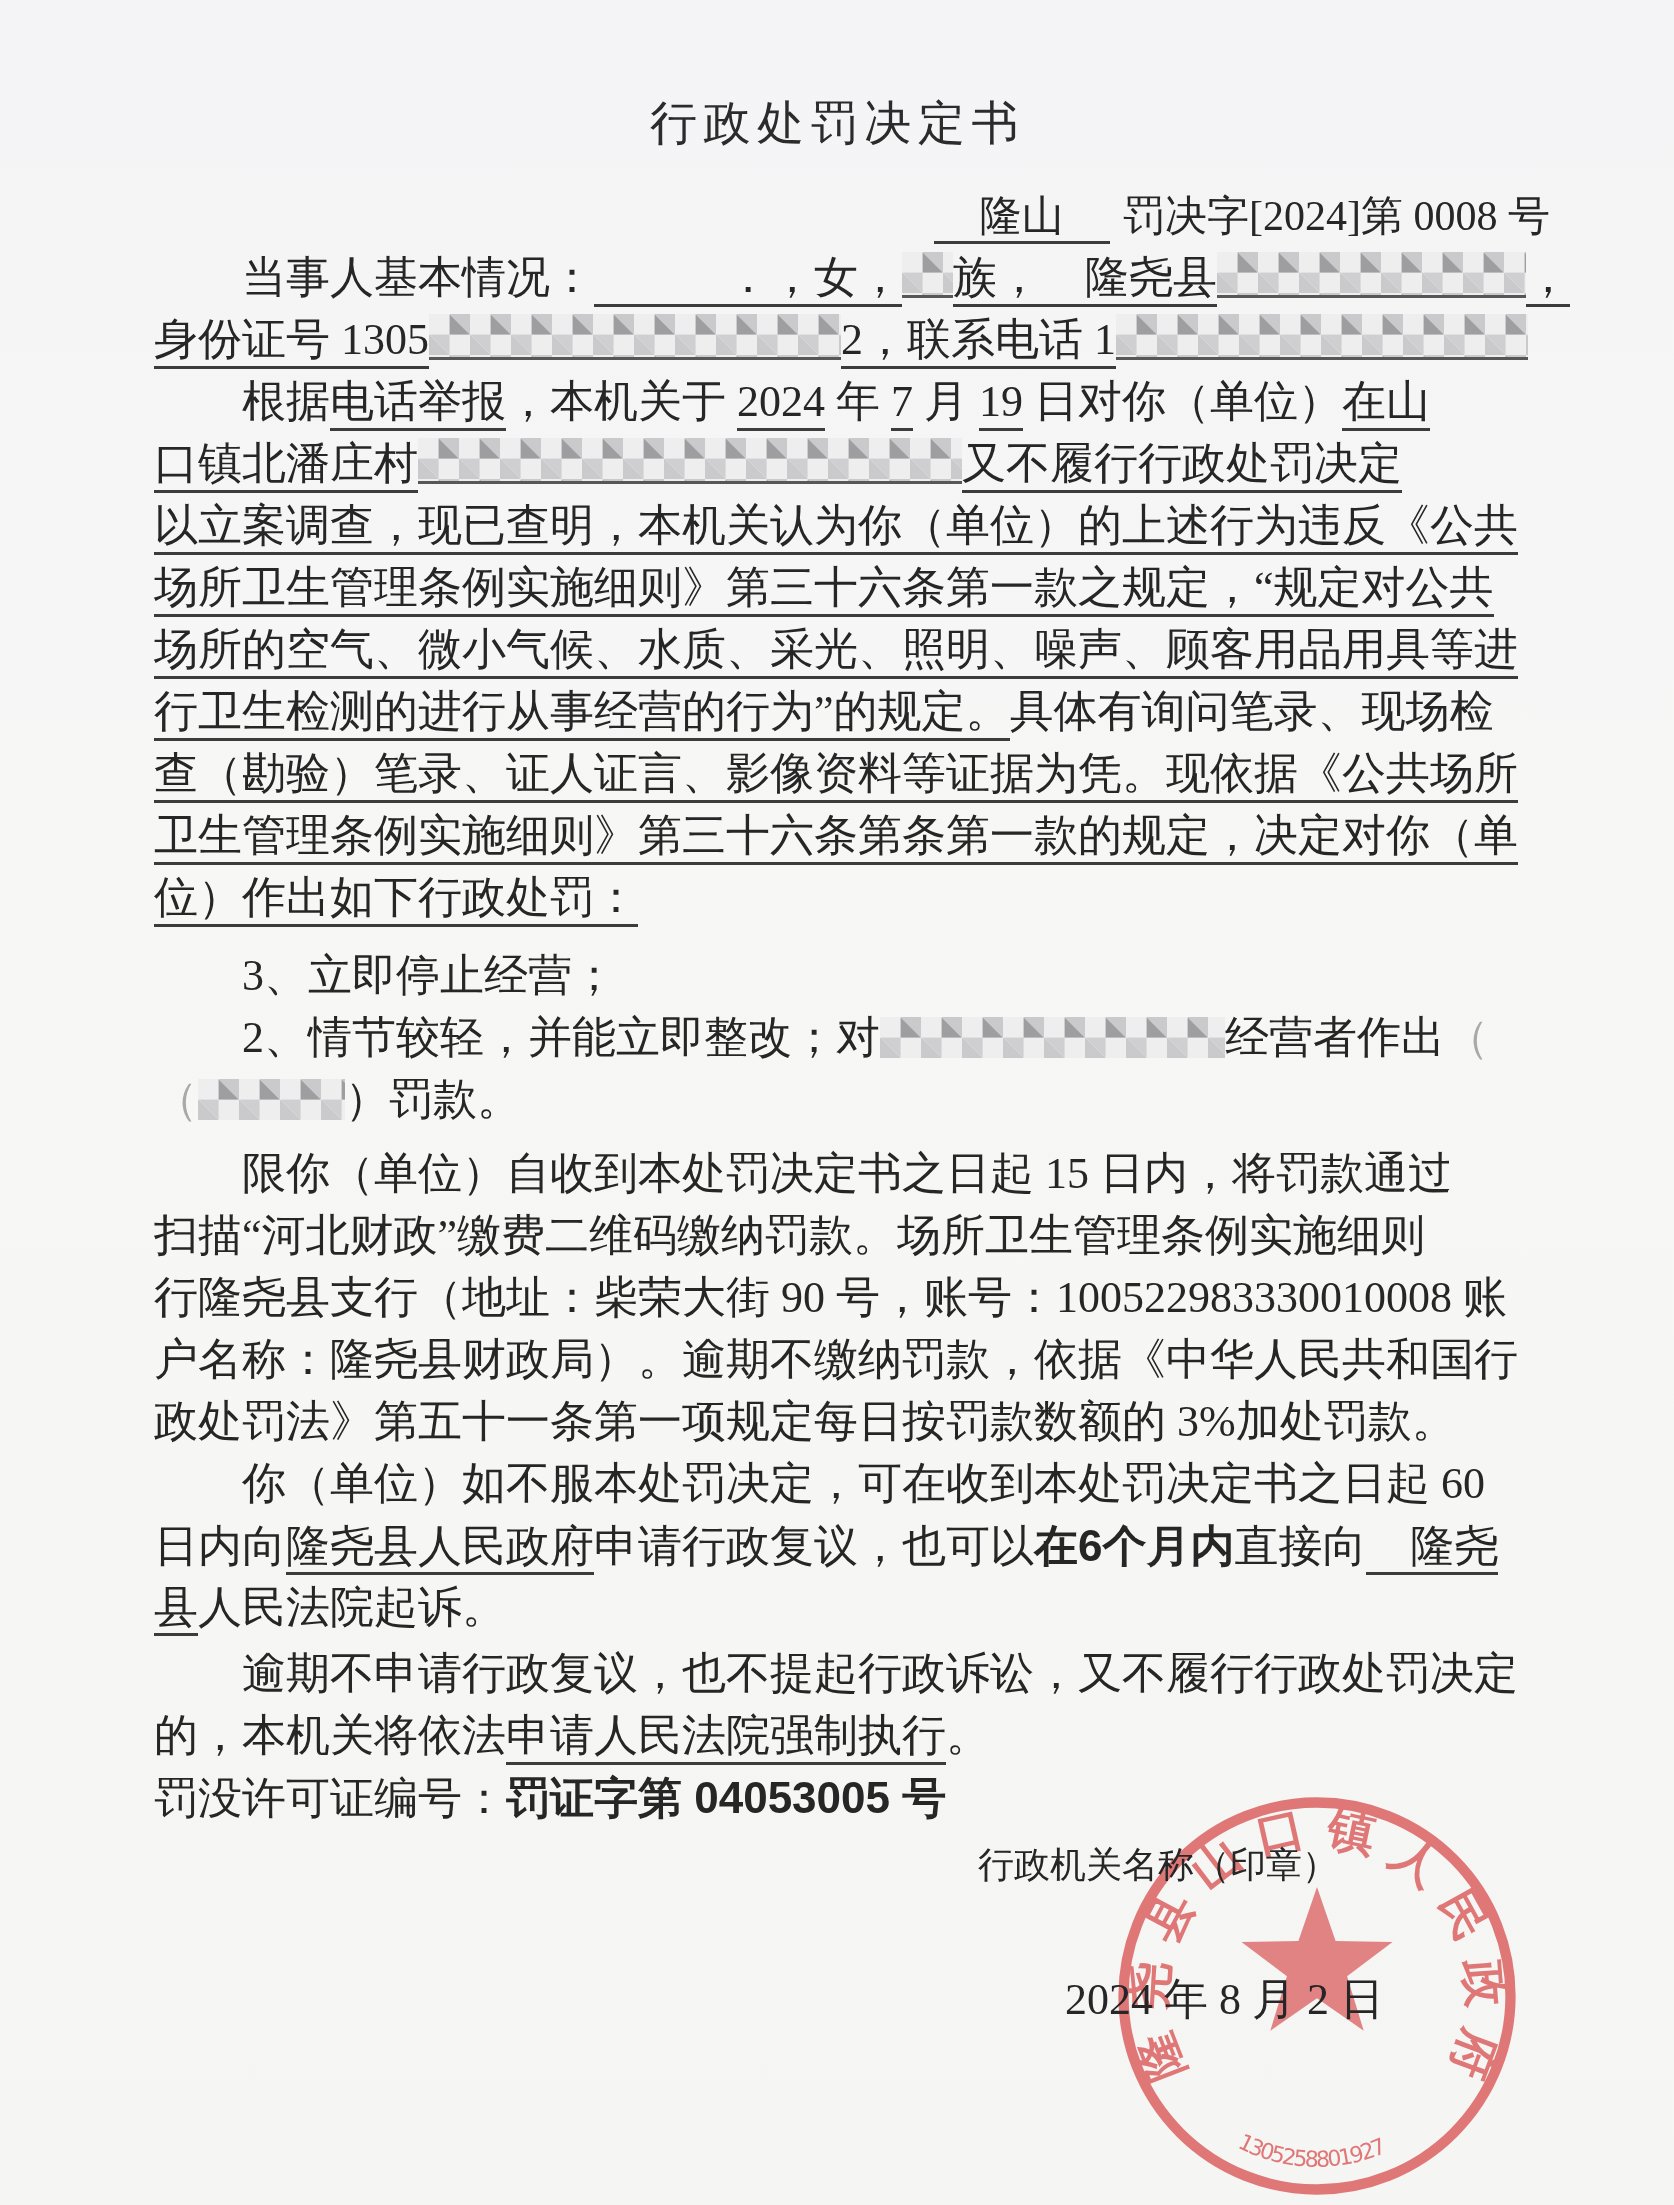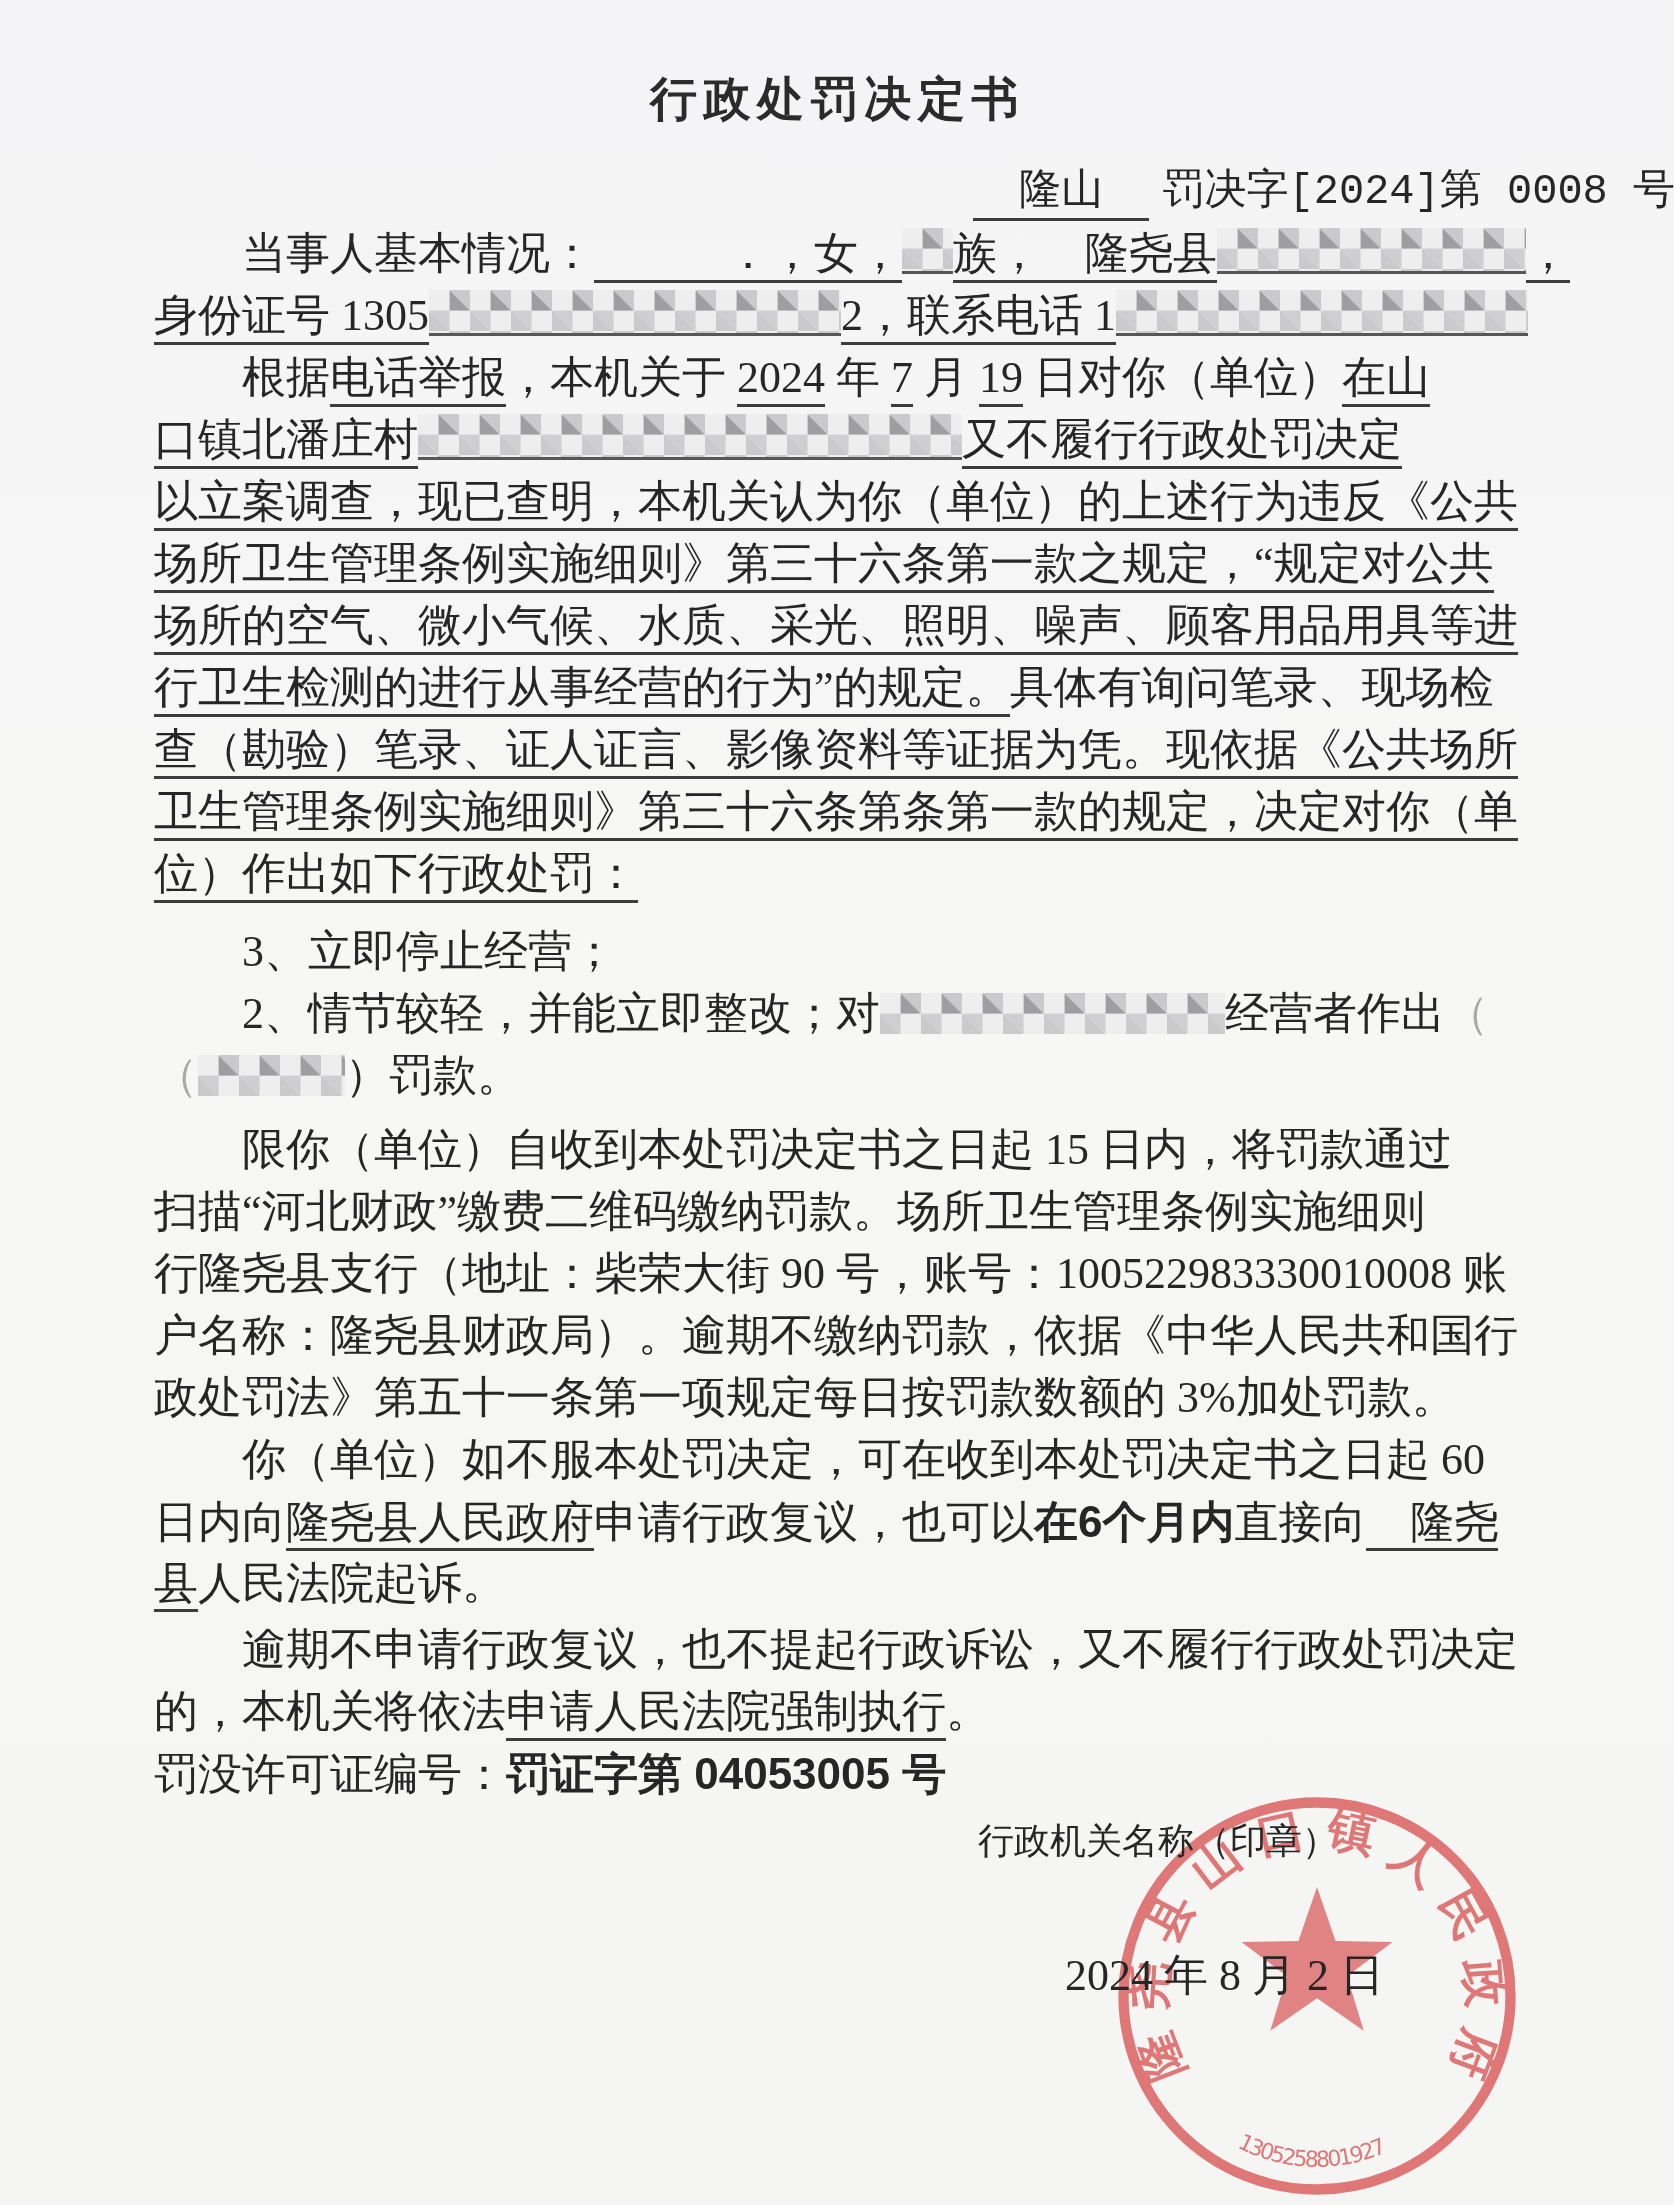--- a/index.html
+++ b/index.html
@@ -3,28 +3,28 @@
 <meta charset="utf-8">
 <style>
   html,body{margin:0;padding:0;}
   .page{
     position:relative; width:1675px; height:2205px; overflow:hidden;
     background:linear-gradient(180deg,#f4f4f6 0%,#f7f7f6 40%,#f5f5f4 100%);
     font-family:"Liberation Serif","DejaVu Serif",serif;
     color:#262626;
   }
   .title{
-    padding-top:68px; text-align:center;
+    padding-top:92px; text-align:center;
     font-family:"Liberation Sans","DejaVu Sans",sans-serif;
-    font-weight:bold; font-size:47px; letter-spacing:6.6px; line-height:62px;
+    font-weight:normal; font-size:47px; letter-spacing:6.6px; line-height:62px;
     color:#2b2b2b;
   }
   .docnum{
-    margin-top:31px; text-align:right; 
-    font-size:42px; line-height:62px; white-space:nowrap;font-family:Liberation Mono, monospace;
+    margin-top:31px; text-align:right; padding-right:125px;
+    font-size:42px; line-height:62px; white-space:nowrap;
   }
   .blankpad{ padding:0 46px; margin-right:13.2px; }
   .body-lines{ margin:0 66px 0 154px; position:relative; z-index:2; }
   .line{ font-size:44px; line-height:62px; height:62px; white-space:nowrap; }
   .line.gap-lg{ margin-top:16px; }
   .line.gap-md{ margin-top:11.8px; }
   .line.gap-sm{ margin-top:4.4px; }
   .u{ border-bottom:3.7px solid #3c3c3c; padding-bottom:1.5px; }
   .b{ font-weight:bold; font-family:"Liberation Sans","DejaVu Sans",sans-serif; }
   .f{ color:#a9a9a9; }

